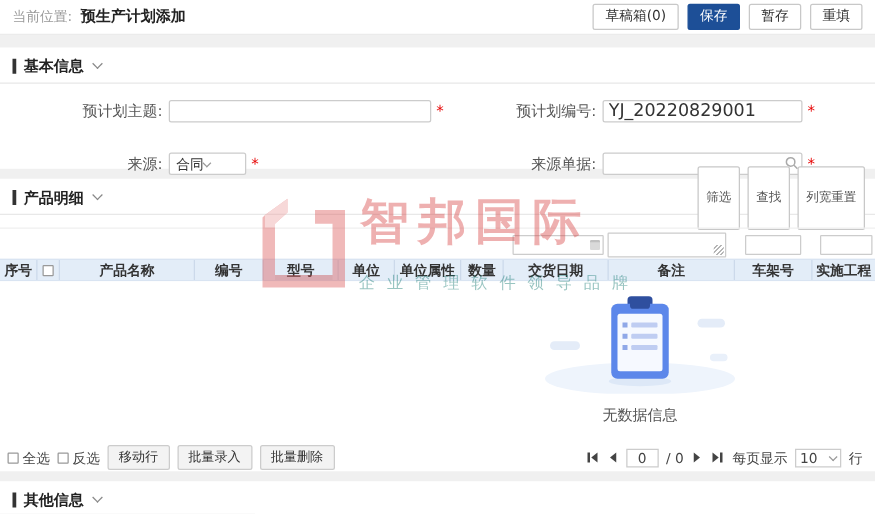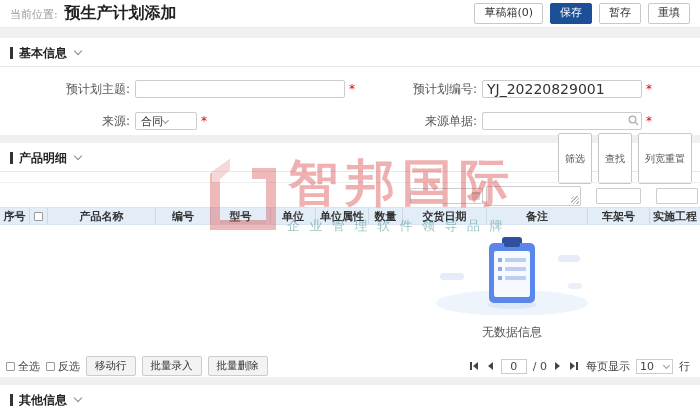--- a/index.html
+++ b/index.html
@@ -6,39 +6,39 @@
   html,body { margin:0; padding:0; }
   body {
     width:700px; height:411px; overflow:hidden; position:relative;
     background:#f0f0f0; color:#333;
     font-family:"DejaVu Sans","Liberation Sans",sans-serif; font-size:12px;
   }
   
   .topbar { height:28px; background:#fff; border-bottom:1px solid #ebebeb;
     display:flex; align-items:center; justify-content:space-between; padding:0 10px; }
   .crumb-label { color:#999; font-size:11px; }
-  .crumb-title { color:#222; font-weight:bold; font-size:16px; margin-left:3px; }
+  .crumb-title { color:#222; font-weight:bold; font-size:12px; margin-left:3px; }
   .topbar-buttons { display:flex; gap:7px; }
   .btn { font-family:inherit; font-size:11px; line-height:1.3; padding:2px 9px;
     background:#fff; border:1px solid #c8c8c8; border-radius:2px; color:#333; cursor:pointer; }
   .btn.primary { background:#1d4f97; border-color:#1d4f97; color:#fff; }
   .btn.small { font-size:10px; padding:18px 6px; color:#555; }
   
   .panel { background:#fff; }
   .p1 { margin-top:10px; height:97px; }
   .p2 { margin-top:8px; height:234px; position:relative; }
   .p3 { margin-top:8px; height:26px; }
   .sec-head { display:flex; align-items:center; height:24px; padding:6px 8px 0 10px; }
   .sec-bar { width:3px; height:12px; background:#333; margin-right:6px; flex:0 0 auto; }
   .sec-title { font-weight:bold; font-size:12px; color:#222; }
   .chev { width:6px; height:6px; border-right:1px solid #888; border-bottom:1px solid #888;
     transform:rotate(45deg); margin:-4px 0 0 8px; flex:0 0 auto; }
   .sep { border-bottom:1px solid #e8e8e8; margin-top:4px; }
   
-  .form { padding:12px 0 0 12px; display:grid; grid-template-columns:360px 330px; row-gap:12px; }
+  .form { padding:12px 0 0 12px; display:grid; grid-template-columns:360px 330px; row-gap:22px; }
   .field { display:flex; align-items:center; height:20px; }
   .field .lbl { width:118px; text-align:right; color:#555; font-size:12px; margin-right:5px; flex:0 0 auto; }
   .field.right .lbl { width:105px; }
   .inp { height:18px; border:1px solid #ccc; border-radius:2px; background:#fff;
     font-family:inherit; font-size:14px; color:#333; padding:0 4px; outline:none; }
   .inp.subject { width:210px; }
   .inp.planno { width:160px; }
   .req { color:#e60000; margin-left:4px; font-size:12px; }
   .select { width:62px; height:18px; border:1px solid #ccc; border-radius:2px; background:#fff;
     display:flex; align-items:center; padding:0 5px; font-size:11px; color:#333; cursor:pointer; }
@@ -81,21 +81,21 @@
   .foot-right { display:flex; align-items:center; gap:6px; font-size:11px; color:#444; }
   .pg { display:flex; align-items:center; gap:1px; cursor:pointer; padding:0 2px; }
   .tl { width:0; height:0; border-top:4px solid transparent; border-bottom:4px solid transparent; border-right:5px solid #444; }
   .tr { width:0; height:0; border-top:4px solid transparent; border-bottom:4px solid transparent; border-left:5px solid #444; }
   .pbar { width:2px; height:8px; background:#444; }
   .page-box { width:26px; height:15px; border:1px solid #ccc; text-align:center; font-size:11px; line-height:14px; background:#fff; }
   .pp-box { height:15px; border:1px solid #ccc; background:#fff; display:flex; align-items:center; gap:10px; padding:0 3px; cursor:pointer;text-align:right; }
   
   .watermark { position:absolute; left:200px; top:153px; width:340px; height:90px;
     pointer-events:none; z-index:40; opacity:.42; }
-  .wm-brand { position:absolute; left:88px; top:5px; font-size:50px; font-weight:bold;
+  .wm-brand { position:absolute; left:88px; top:5px; font-size:39px; font-weight:bold;
     color:#d94444; letter-spacing:7px; line-height:1; white-space:nowrap; }
   .wm-slogan { position:absolute; left:87px; top:64px; font-size:13px; color:#0f766e;
     letter-spacing:9.5px; white-space:nowrap; }
   .wm-logo { position:absolute; left:2px; top:5px; }
 </style>
 </head>
 <body>
 
 <div class="topbar">
   <div>

